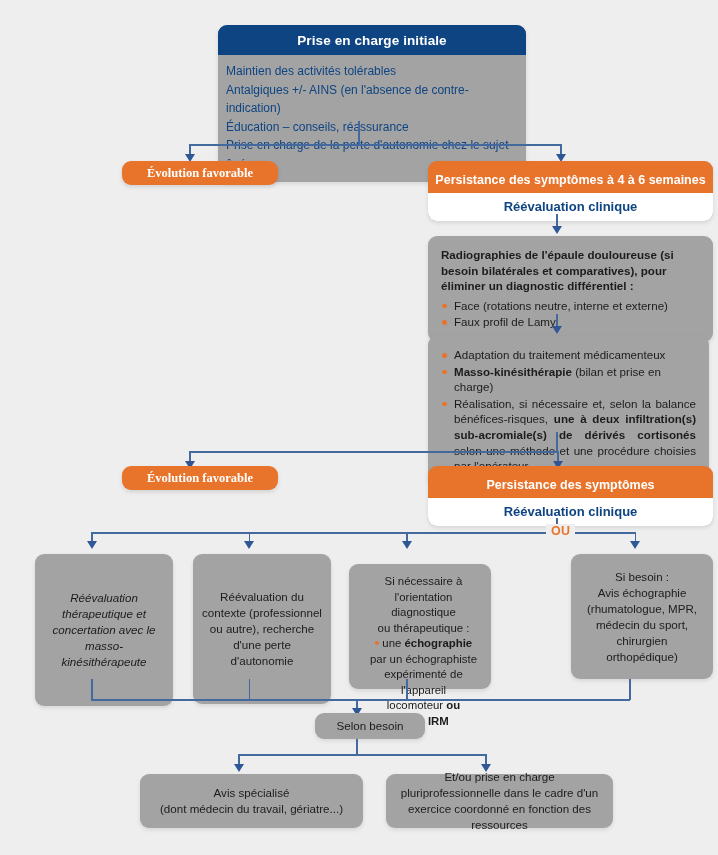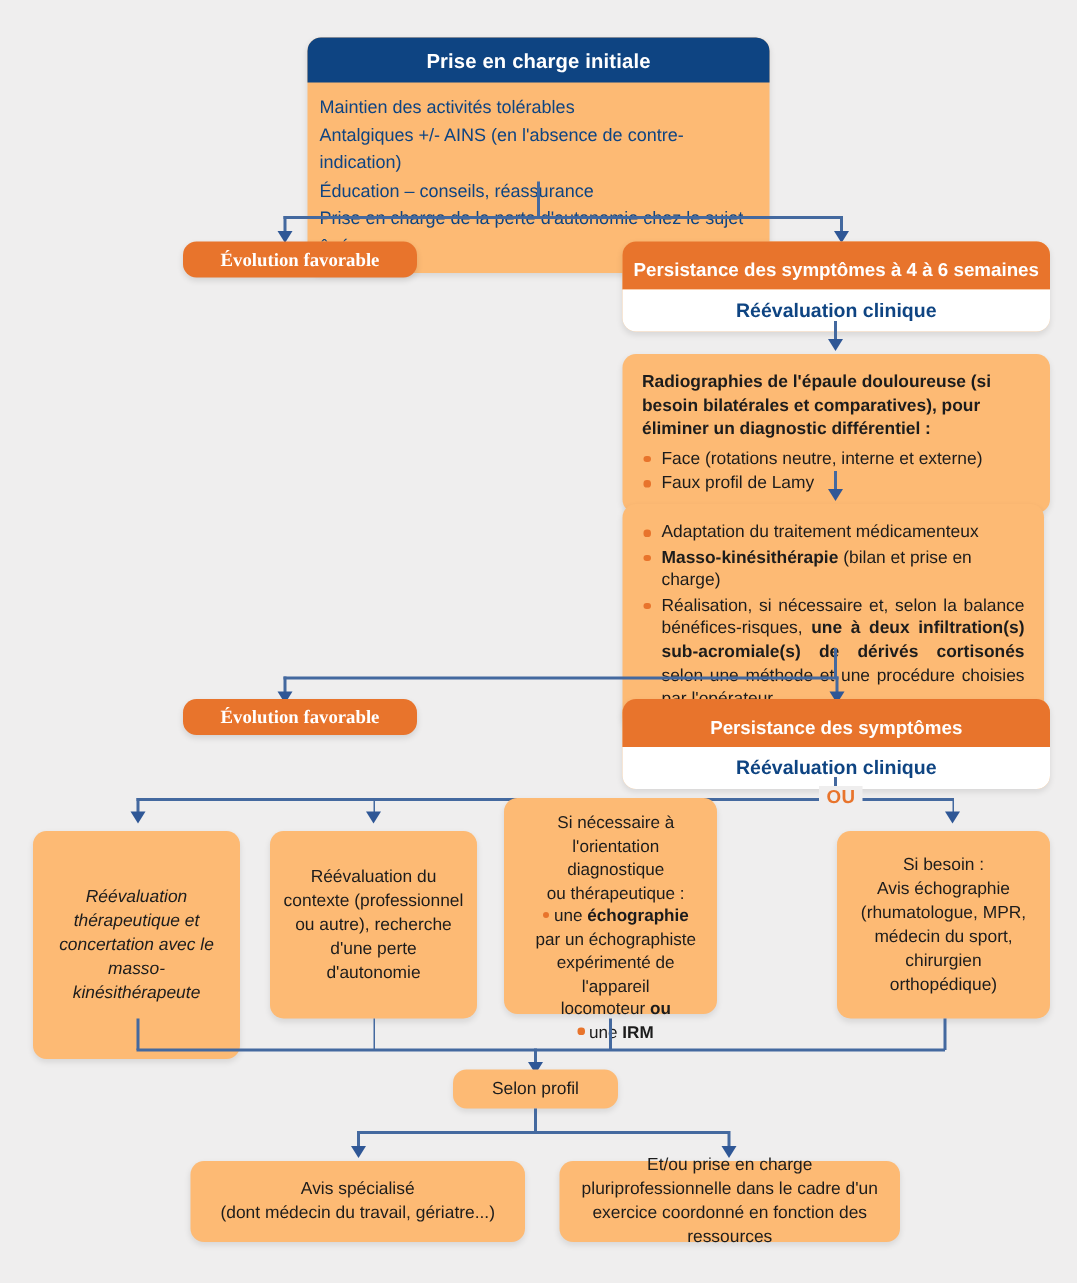--- a/index.html
+++ b/index.html
@@ -9,24 +9,25 @@
     font-family: "Liberation Sans", sans-serif;
   }
   #canvas {
     position: relative;
     width: 718px; height: 855px;
     background: #efeeee;
     overflow: hidden;
   }
   .box {
     position: absolute;
-    background: #fdba74;
+    background: #a3a3a3;
     border-radius: 9px;
     box-shadow: 0 2px 4px rgba(0,0,0,0.10);
     color: #1f1f1f;
+    margin-left: 13px;
   }
   .hdr-blue {
     background: #0e4482;
     color: #ffffff;
     font-weight: bold;
     font-size: 13.5px;
     text-align: center;
     padding: 8px 6px 7px;
     border-radius: 9px 9px 0 0;
     letter-spacing: .1px;
@@ -219,25 +220,25 @@
   <div class="ln ln-v" style="left:634.5px; top:532px; height:11px;"></div>
   <div class="arrow" style="left:86.5px; top:541px;"></div>
   <div class="arrow" style="left:244px; top:541px;"></div>
   <div class="arrow" style="left:401.5px; top:541px;"></div>
   <div class="arrow" style="left:630px; top:541px;"></div>
 
   <div class="box centerbox" style="left:22px; top:554px; width:138px; height:152px;font-style:italic;">
     <span>Réévaluation thérapeutique et concertation avec le masso-kinésithérapeute</span>
   </div>
 
-  <div class="box centerbox" style="left:180px; top:554px; width:138px; height:125px;">
+  <div class="box centerbox" style="left:180px; top:554px; width:138px; height:150px;">
     <span>Réévaluation du contexte (professionnel ou autre), recherche d'une perte d'autonomie</span>
   </div>
 
-  <div class="box centerbox-top" style="left:336px; top:532px; width:142px; height:144px;padding-left:14px;">
+  <div class="box centerbox-top" style="left:336px; top:564px; width:142px; height:125px;padding-left:14px;">
     <div>
       <div>Si nécessaire à</div>
       <div>l'orientation diagnostique</div>
       <div>ou thérapeutique :</div>
       <div><span class="inline-dot"></span><span>une </span><b>échographie</b></div>
       <div>par un échographiste</div>
       <div>expérimenté de l'appareil</div>
       <div><span>locomoteur </span><b>ou</b></div>
       <div><span class="inline-dot"></span><span>une </span><b>IRM</b></div>
     </div>
@@ -253,21 +254,21 @@
 
   <div class="ln ln-v" style="left:91px; top:679px; height:21px;"></div>
   <div class="ln ln-v" style="left:248.5px; top:679px; height:21px;"></div>
   <div class="ln ln-v" style="left:406px; top:679px; height:21px;"></div>
   <div class="ln ln-v" style="left:629px; top:679px; height:21px;"></div>
   <div class="ln ln-h" style="left:91px; top:699px; width:539px;"></div>
   <div class="ln ln-v" style="left:356px; top:699px; height:11px;"></div>
   <div class="arrow" style="left:351.5px; top:708px;"></div>
 
   <div class="box centerbox" style="left:302px; top:713px; width:110px; height:26px;">
-    <span>Selon profil</span>
+    <span>Selon besoin</span>
   </div>
 
   <div class="ln ln-v" style="left:356px; top:739px; height:16px;"></div>
   <div class="ln ln-h" style="left:238px; top:754px; width:248px;"></div>
   <div class="ln ln-v" style="left:238px; top:754px; height:12px;"></div>
   <div class="ln ln-v" style="left:485px; top:754px; height:12px;"></div>
   <div class="arrow" style="left:233.5px; top:764px;"></div>
   <div class="arrow" style="left:480.5px; top:764px;"></div>
 
   <div class="box centerbox" style="left:127px; top:774px; width:223px; height:54px; white-space:pre-line;">

